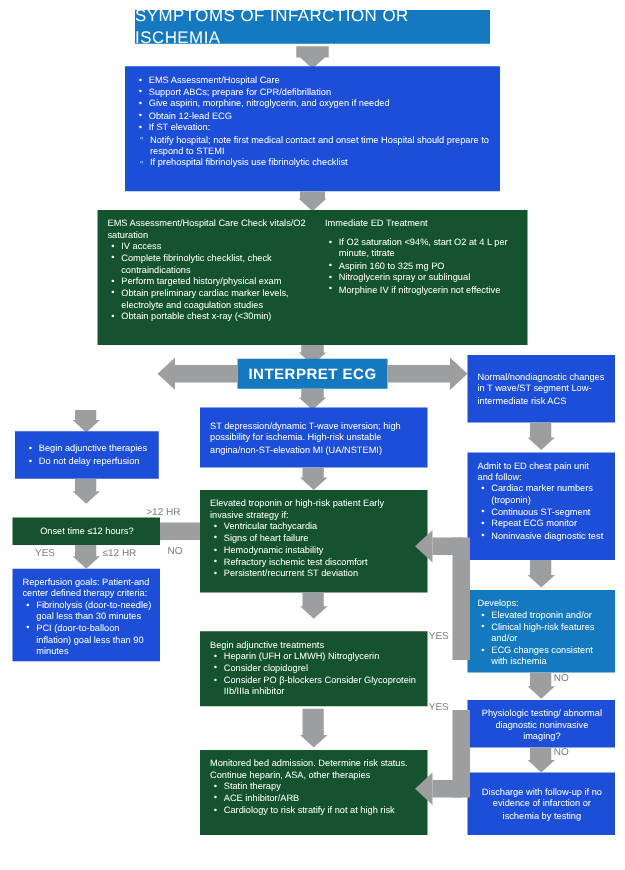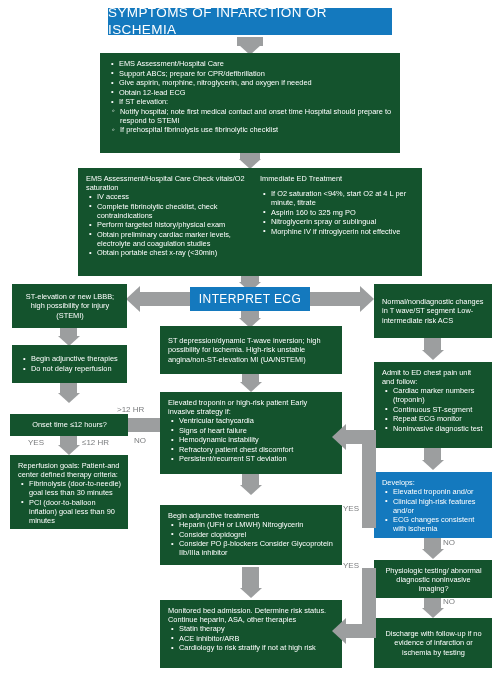--- a/index.html
+++ b/index.html
@@ -14,21 +14,21 @@
     overflow: hidden;
   }
   .canvas { position: relative; width: 500px; height: 696px; }
 
   .box {
     position: absolute;
     color: #ffffff;
     line-height: 1.22;
     overflow: hidden;
   }
-  .green  { background: #14532d; }
+  .green  { background: #1d4ed8; }
   .red    { background: #14532d; }
   .blue   { background: #1479BE; }
 
   .title-box {
     display: flex; align-items: center; justify-content: center;
     font-size: 13.5px; letter-spacing: 0.4px; font-weight: 400;
   }
   .pad { padding: 6px 7px 6px 8px; }
   .txt { font-size: 7.4px; }
   .txt p { margin: 0 0 0 0; }
@@ -124,36 +124,33 @@
         <li>Aspirin 160 to 325 mg PO</li>
         <li>Nitroglycerin spray or sublingual</li>
         <li>Morphine IV if nitroglycerin not effective</li>
       </ul>
     </div>
   </div>
 
   <div class="arr-d-shaft" style="left:241px; top:276px; width:18px; height:7px;"></div>
   <div class="arr-d-head" style="left:239px; top:282px;"></div>
 
-  <div class="box blue title-box" style="left:190px; top:287px; width:120px; height:24px; font-size:12px;">
+  <div class="box blue title-box" style="left:190px; top:287px; width:120px; height:24px; font-size:12px;font-weight:bold;">
     <span>INTERPRET ECG</span>
   </div>
 
   <div class="arr-d-shaft" style="left:140px; top:292px; width:50px; height:14px;"></div>
   <div class="arr-l-head" style="left:126px; top:286px;"></div>
 
   <div class="arr-d-shaft" style="left:310px; top:292px; width:50px; height:14px;"></div>
   <div class="arr-r-head" style="left:360px; top:286px;"></div>
 
   <div class="arr-d-shaft" style="left:241px; top:311px; width:18px; height:8px;"></div>
   <div class="arr-d-head" style="left:239px; top:318px;"></div>
 
-  <div class="box green pad centered" style="left:12px; top:284px; width:115px; height:44px; display:flex; align-items:center; justify-content:center;">
-    <div class="txt">ST-elevation or new LBBB; high possibility for injury (STEMI)</div>
-  </div>
 
   <div class="arr-d-shaft" style="left:60px; top:328px; width:17px; height:9px;"></div>
   <div class="arr-d-head" style="left:58px; top:336px;"></div>
 
   <div class="box green pad" style="left:12px; top:345px; width:115px; height:38px; display:flex; align-items:center;">
     <div class="txt" style="width:100%;">
       <ul>
         <li>Begin adjunctive therapies</li>
         <li>Do not delay reperfusion</li>
       </ul>
@@ -194,21 +191,21 @@
   <div class="arr-d-shaft" style="left:242px; top:374px; width:17px; height:9px;"></div>
   <div class="arr-d-head" style="left:240px; top:382px;"></div>
 
   <div class="box red pad" style="left:160px; top:392px; width:182px; height:82px;">
     <div class="txt">
       <p>Elevated troponin or high-risk patient Early invasive strategy if:</p>
       <ul>
         <li>Ventricular tachycardia</li>
         <li>Signs of heart failure</li>
         <li>Hemodynamic instability</li>
-        <li>Refractory patient chest discomfort</li>
+        <li>Refractory ischemic test discomfort</li>
         <li>Persistent/recurrent ST deviation</li>
       </ul>
     </div>
   </div>
 
   <div class="arr-d-shaft" style="left:242px; top:474px; width:17px; height:12px;"></div>
   <div class="arr-d-head" style="left:240px; top:485px;"></div>
 
   <div class="box red pad" style="left:160px; top:505px; width:182px; height:60px;">
     <div class="txt">

